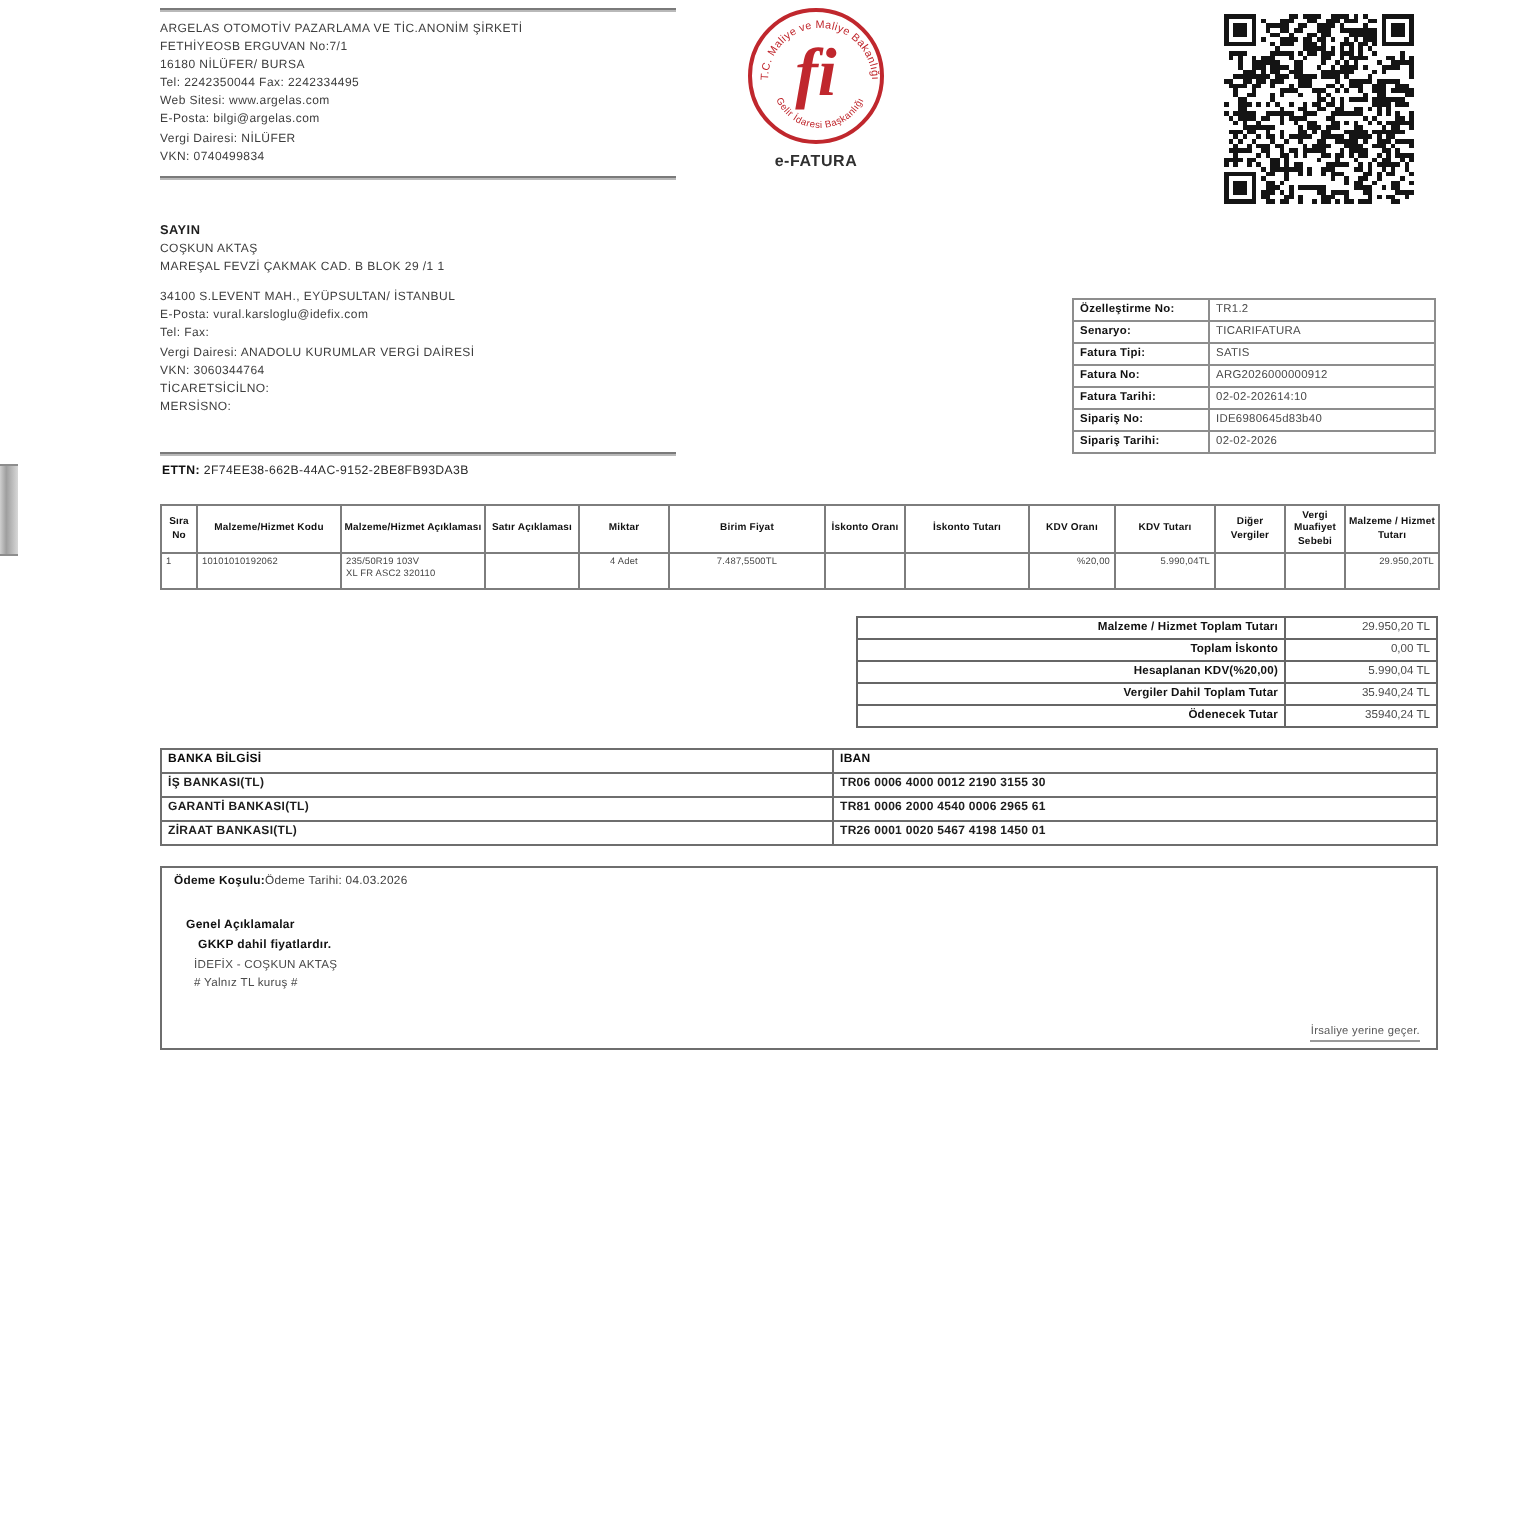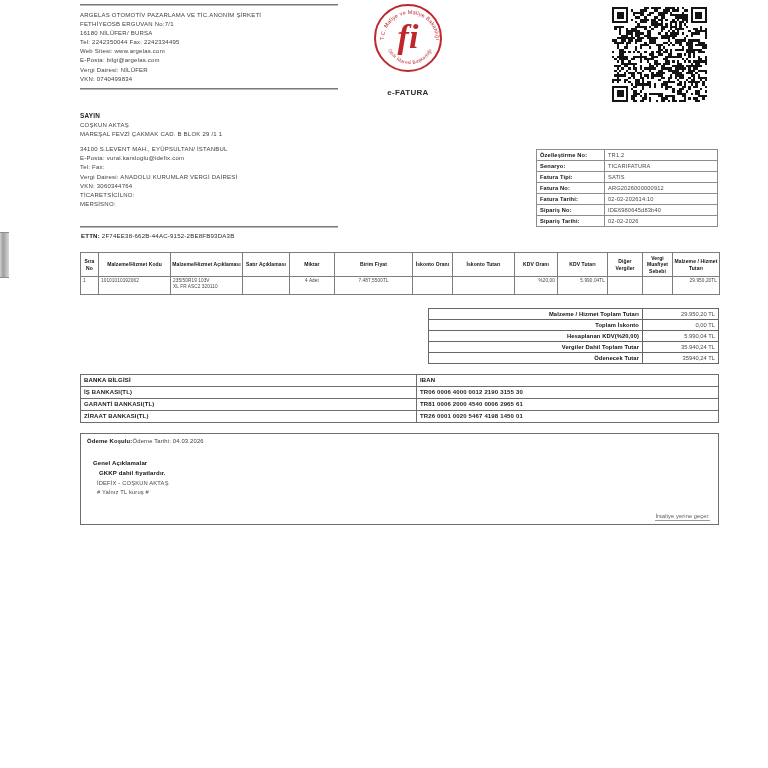--- a/index.html
+++ b/index.html
@@ -70,21 +70,21 @@
     left: 0; right: 0; top: 50%;
     transform: translateY(-52%);
     font-family: "Liberation Serif", serif;
     font-size: 34px;
     font-weight: bold;
     font-style: italic;
     color: #c0272d;
     line-height: 1;
   }
   .efatura-label {
-    margin-top: 16px;
+    margin-top: 4px;
     font-size: 8px;
     font-weight: bold;
     color: #2f2f2f;
     letter-spacing: 0.3px;
   }
 
   
   .qr-box {
     position: absolute; left: 601px; top: 7px;
     width: 117px; height: 95px;

